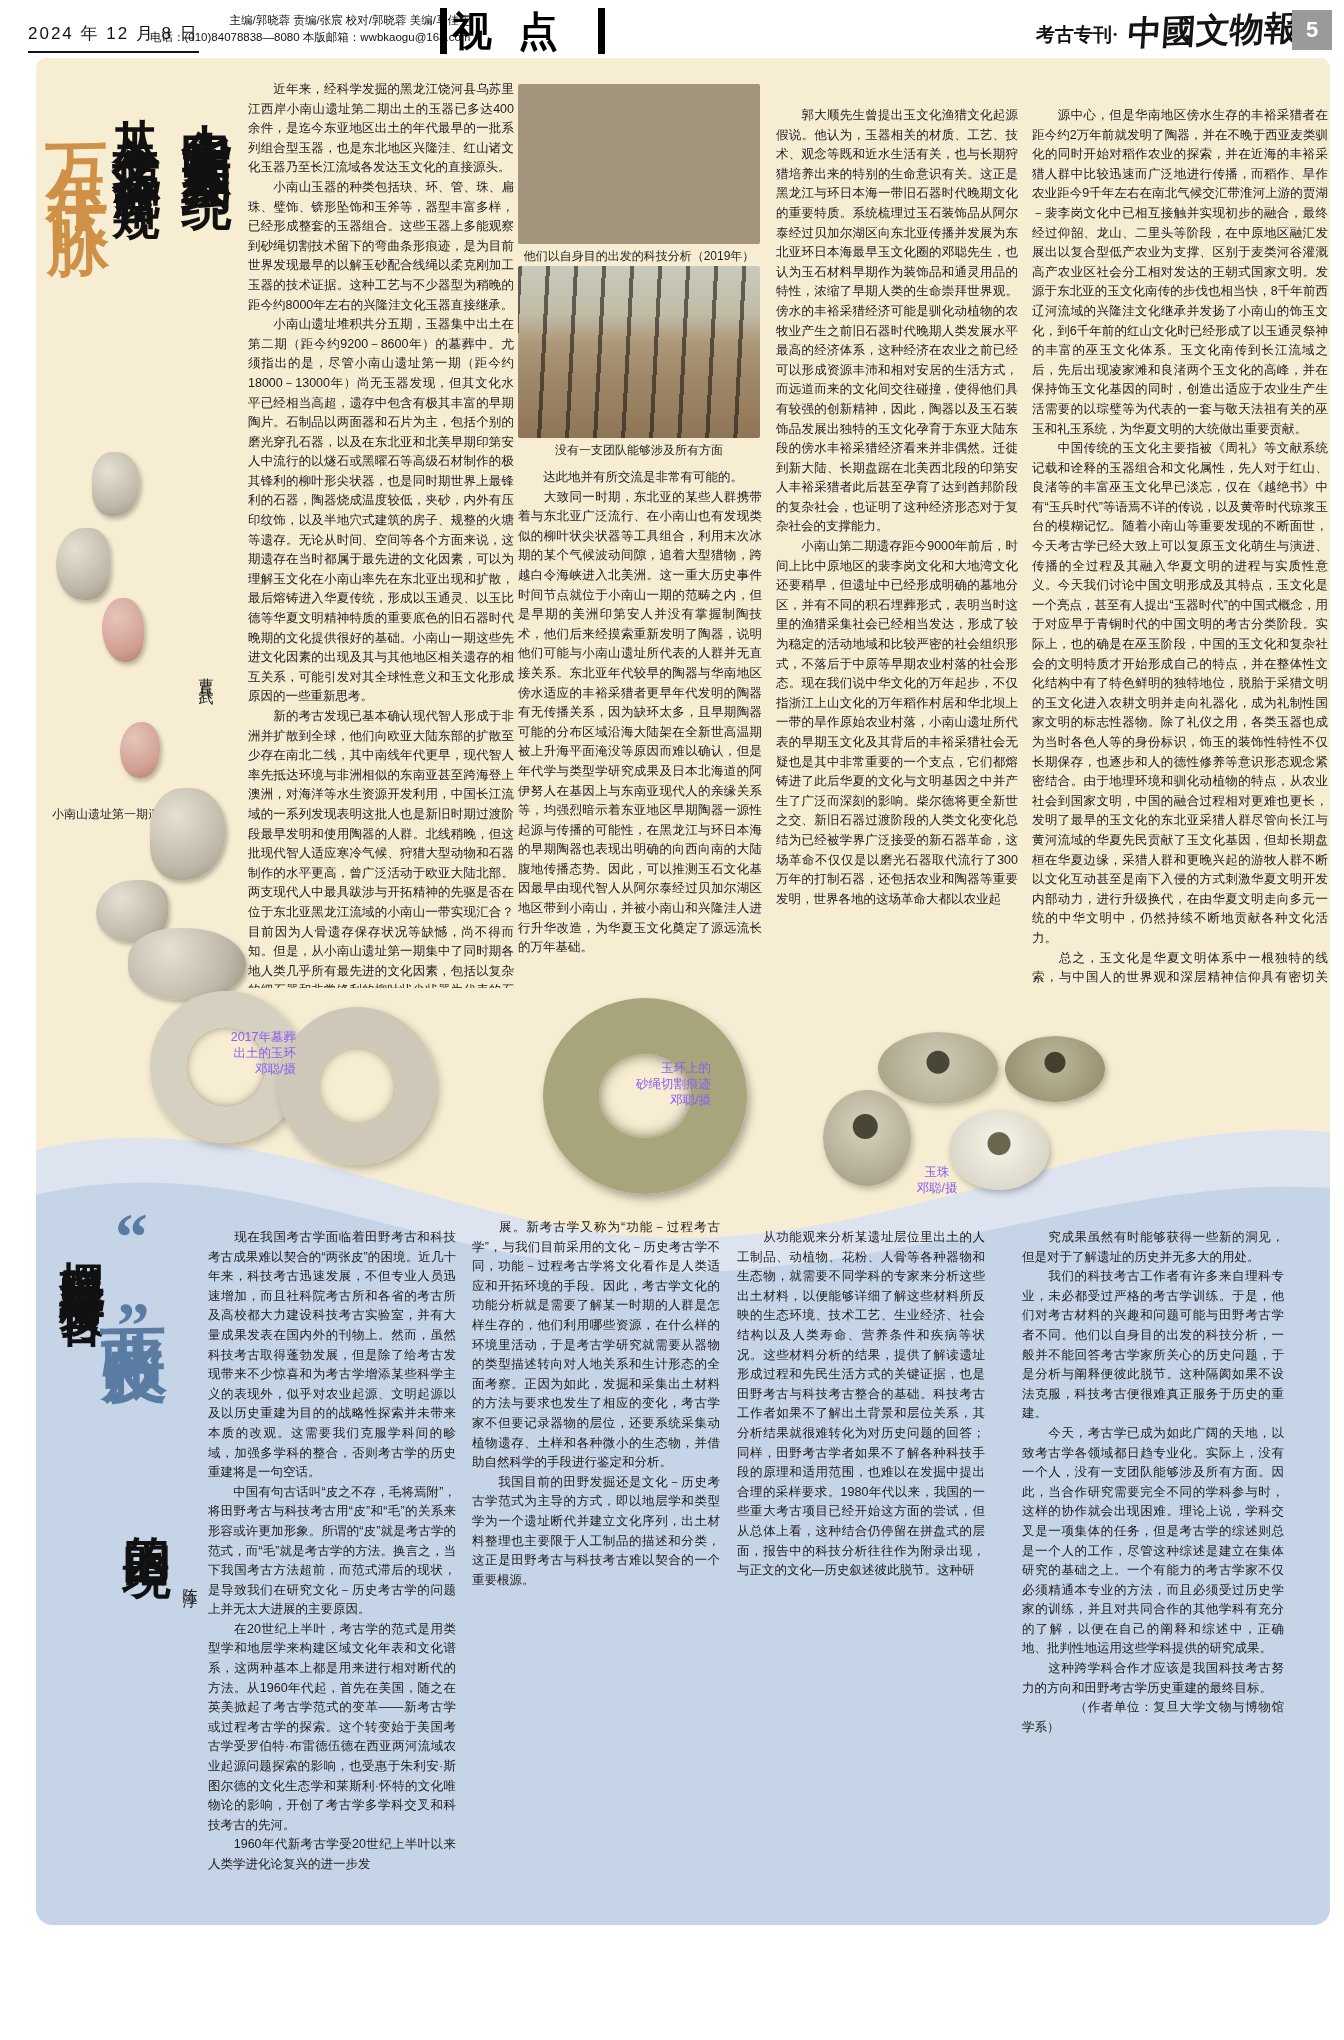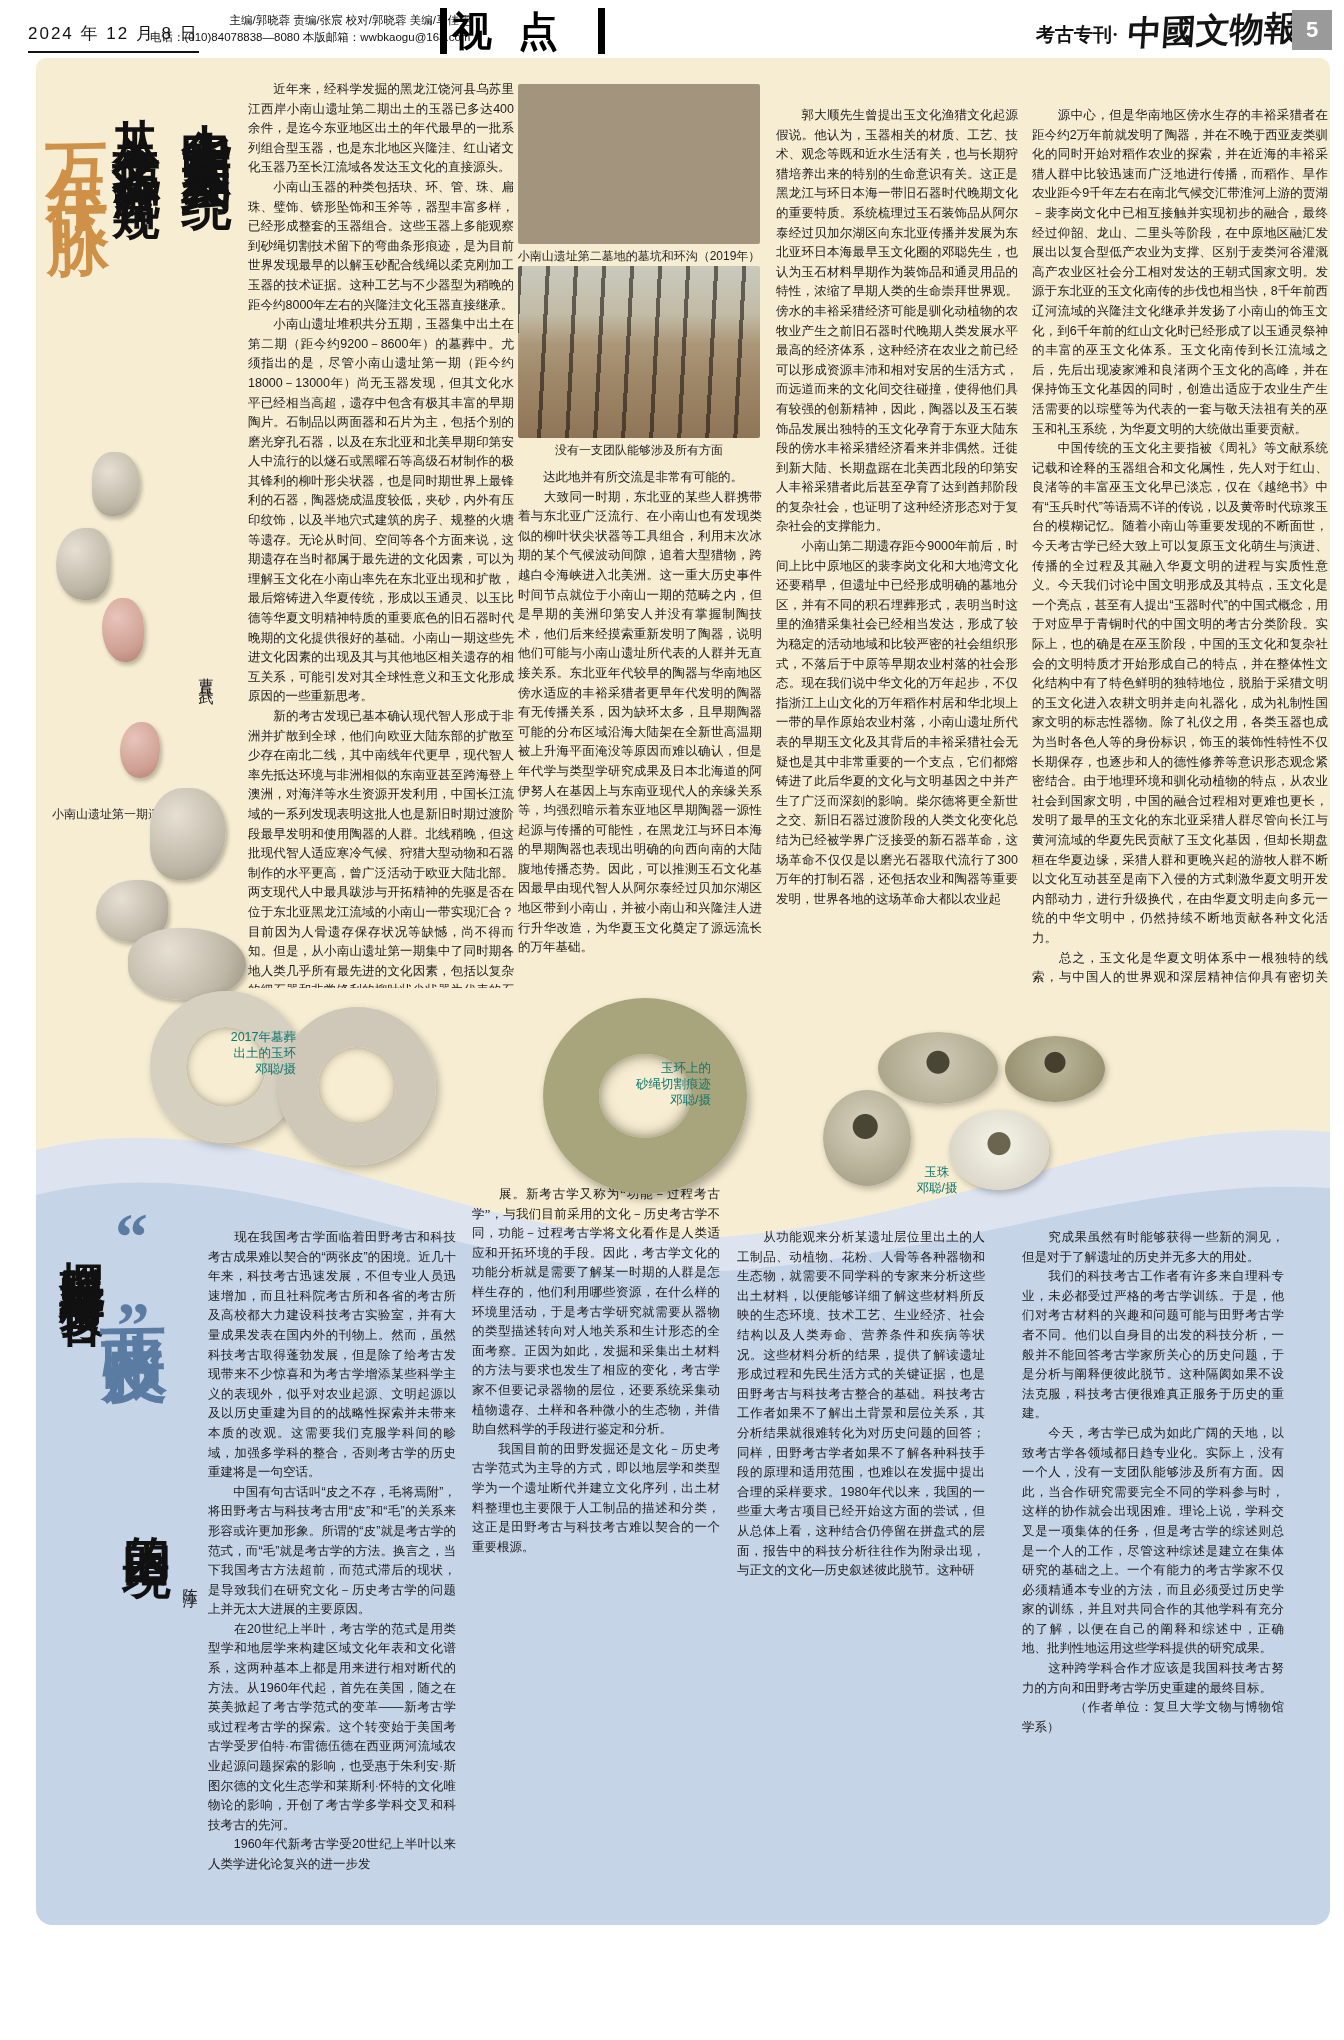--- a/index.html
+++ b/index.html
@@ -44,21 +44,21 @@
   .photo2{background:
      repeating-linear-gradient(93deg, rgba(30,24,18,.6) 0 4px, transparent 4px 28px),
      linear-gradient(180deg,#c9cabd 0%,#c2bba6 28%,#ac9879 45%,#a08a6a 62%,#8f7557 100%);}
   .cap{position:absolute;font-size:12px;color:#1d1d1d;text-align:center;font-weight:500;}
   
   .blob{position:absolute;background:radial-gradient(circle at 35% 30%,#e6e0d3,#beb7a7 65%,#9a9280);
         box-shadow:2px 3px 4px rgba(0,0,0,.25);}
   .blob.pink{background:radial-gradient(circle at 35% 30%,#e8c4ba,#cfa093 65%,#b07f72);}
   
   .ring{position:absolute;border-radius:50%;}
-  .label{position:absolute;font-size:12.5px;line-height:16px;color:#0f766e;white-space:pre-line;z-index:6;}
+  .label{position:absolute;font-size:12.5px;line-height:16px;color:#8b5cf6;white-space:pre-line;z-index:6;}
   
   .t2-black{left:56px;top:1226px;font-size:45px;letter-spacing:5px;line-height:52px;}
   .t2-accent{left:96px;top:1200px;font-size:66px;line-height:72px;letter-spacing:4px;color:#5a7ca3;
              font-weight:900;transform:rotate(-1deg);}
   .t2-rest{left:118px;top:1498px;font-size:48px;letter-spacing:6px;line-height:58px;}
   .by2{left:180px;top:1576px;font-size:15px;letter-spacing:4px;writing-mode:vertical-rl;position:absolute;color:#222;}
   .z5{z-index:5;}
 </style>
 </head>
 <body>
@@ -98,21 +98,21 @@
   <div class="blob" style="left:150px;top:788px;width:76px;height:92px;border-radius:48% 52% 60% 40%;"></div>
   <div class="blob" style="left:96px;top:880px;width:72px;height:62px;border-radius:60% 40% 48% 52%;"></div>
   <div class="blob" style="left:128px;top:928px;width:118px;height:72px;border-radius:45% 55% 52% 48%;"></div>
 
   <div class="tcol" style="left:248px;top:80px;width:266px;height:908px;">　　近年来，经科学发掘的黑龙江饶河县乌苏里江西岸小南山遗址第二期出土的玉器已多达400余件，是迄今东亚地区出土的年代最早的一批系列组合型玉器，也是东北地区兴隆洼、红山诸文化玉器乃至长江流域各发达玉文化的直接源头。
 　　小南山玉器的种类包括玦、环、管、珠、扁珠、璧饰、锛形坠饰和玉斧等，器型丰富多样，已经形成整套的玉器组合。这些玉器上多能观察到砂绳切割技术留下的弯曲条形痕迹，是为目前世界发现最早的以解玉砂配合线绳以柔克刚加工玉器的技术证据。这种工艺与不少器型为稍晚的距今约8000年左右的兴隆洼文化玉器直接继承。
 　　小南山遗址堆积共分五期，玉器集中出土在第二期（距今约9200－8600年）的墓葬中。尤须指出的是，尽管小南山遗址第一期（距今约18000－13000年）尚无玉器发现，但其文化水平已经相当高超，遗存中包含有极其丰富的早期陶片。石制品以两面器和石片为主，包括个别的磨光穿孔石器，以及在东北亚和北美早期印第安人中流行的以燧石或黑曜石等高级石材制作的极其锋利的柳叶形尖状器，也是同时期世界上最锋利的石器，陶器烧成温度较低，夹砂，内外有压印纹饰，以及半地穴式建筑的房子、规整的火塘等遗存。无论从时间、空间等各个方面来说，这期遗存在当时都属于最先进的文化因素，可以为理解玉文化在小南山率先在东北亚出现和扩散，最后熔铸进入华夏传统，形成以玉通灵、以玉比德等华夏文明精神特质的重要底色的旧石器时代晚期的文化提供很好的基础。小南山一期这些先进文化因素的出现及其与其他地区相关遗存的相互关系，可能引发对其全球性意义和玉文化形成原因的一些重新思考。
 　　新的考古发现已基本确认现代智人形成于非洲并扩散到全球，他们向欧亚大陆东部的扩散至少存在南北二线，其中南线年代更早，现代智人率先抵达环境与非洲相似的东南亚甚至跨海登上澳洲，对海洋等水生资源开发利用，中国长江流域的一系列发现表明这批人也是新旧时期过渡阶段最早发明和使用陶器的人群。北线稍晚，但这批现代智人适应寒冷气候、狩猎大型动物和石器制作的水平更高，曾广泛活动于欧亚大陆北部。两支现代人中最具跋涉与开拓精神的先驱是否在位于东北亚黑龙江流域的小南山一带实现汇合？目前因为人骨遗存保存状况等缺憾，尚不得而知。但是，从小南山遗址第一期集中了同时期各地人类几乎所有最先进的文化因素，包括以复杂的细石器和非常锋利的柳叶状尖状器为代表的石料辨识与石器制作技术、早期陶器的制作与使用、房屋建筑技术、火塘使用技术以及美石装饰文化等来看，南北两线现代人先后到</div>
 
   <div class="photo photo1" style="left:518px;top:84px;width:242px;height:160px;"></div>
-  <div class="cap" style="left:498px;top:248px;width:282px;">小南山遗址第二墓地的墓坑和环沟（2019年）</div>
+  <div class="cap" style="left:498px;top:248px;width:282px;">他们以自身目的出发的科技分析（2019年）</div>
   <div class="photo photo2" style="left:518px;top:266px;width:242px;height:172px;"></div>
   <div class="cap" style="left:518px;top:442px;width:242px;">没有一支团队能够涉及所有方面</div>
   <div class="tcol" style="left:518px;top:468px;width:244px;height:520px;">　　达此地并有所交流是非常有可能的。
 　　大致同一时期，东北亚的某些人群携带着与东北亚广泛流行、在小南山也有发现类似的柳叶状尖状器等工具组合，利用末次冰期的某个气候波动间隙，追着大型猎物，跨越白令海峡进入北美洲。这一重大历史事件时间节点就位于小南山一期的范畴之内，但是早期的美洲印第安人并没有掌握制陶技术，他们后来经摸索重新发明了陶器，说明他们可能与小南山遗址所代表的人群并无直接关系。东北亚年代较早的陶器与华南地区傍水适应的丰裕采猎者更早年代发明的陶器有无传播关系，因为缺环太多，且早期陶器可能的分布区域沿海大陆架在全新世高温期被上升海平面淹没等原因而难以确认，但是年代学与类型学研究成果及日本北海道的阿伊努人在基因上与东南亚现代人的亲缘关系等，均强烈暗示着东亚地区早期陶器一源性起源与传播的可能性，在黑龙江与环日本海的早期陶器也表现出明确的向西向南的大陆腹地传播态势。因此，可以推测玉石文化基因最早由现代智人从阿尔泰经过贝加尔湖区地区带到小南山，并被小南山和兴隆洼人进行升华改造，为华夏玉文化奠定了源远流长的万年基础。</div>
 
   <div class="tcol" style="left:776px;top:106px;width:242px;height:882px;">　　郭大顺先生曾提出玉文化渔猎文化起源假说。他认为，玉器相关的材质、工艺、技术、观念等既和近水生活有关，也与长期狩猎培养出来的特别的生命意识有关。这正是黑龙江与环日本海一带旧石器时代晚期文化的重要特质。系统梳理过玉石装饰品从阿尔泰经过贝加尔湖区向东北亚传播并发展为东北亚环日本海最早玉文化圈的邓聪先生，也认为玉石材料早期作为装饰品和通灵用品的特性，浓缩了早期人类的生命崇拜世界观。傍水的丰裕采猎经济可能是驯化动植物的农牧业产生之前旧石器时代晚期人类发展水平最高的经济体系，这种经济在农业之前已经可以形成资源丰沛和相对安居的生活方式，而远道而来的文化间交往碰撞，使得他们具有较强的创新精神，因此，陶器以及玉石装饰品发展出独特的玉文化孕育于东亚大陆东段的傍水丰裕采猎经济看来并非偶然。迁徙到新大陆、长期盘踞在北美西北段的印第安人丰裕采猎者此后甚至孕育了达到酋邦阶段的复杂社会，也证明了这种经济形态对于复杂社会的支撑能力。
 　　小南山第二期遗存距今9000年前后，时间上比中原地区的裴李岗文化和大地湾文化还要稍早，但遗址中已经形成明确的墓地分区，并有不同的积石埋葬形式，表明当时这里的渔猎采集社会已经相当发达，形成了较为稳定的活动地域和比较严密的社会组织形式，不落后于中原等早期农业村落的社会形态。现在我们说中华文化的万年起步，不仅指浙江上山文化的万年稻作村居和华北坝上一带的旱作原始农业村落，小南山遗址所代表的早期玉文化及其背后的丰裕采猎社会无疑也是其中非常重要的一个支点，它们都熔铸进了此后华夏的文化与文明基因之中并产生了广泛而深刻的影响。柴尔德将更全新世之交、新旧石器过渡阶段的人类文化变化总结为已经被学界广泛接受的新石器革命，这场革命不仅仅是以磨光石器取代流行了300万年的打制石器，还包括农业和陶器等重要发明，世界各地的这场革命大都以农业起</div>
   <div class="tcol" style="left:1032px;top:106px;width:296px;height:882px;">　　源中心，但是华南地区傍水生存的丰裕采猎者在距今约2万年前就发明了陶器，并在不晚于西亚麦类驯化的同时开始对稻作农业的探索，并在近海的丰裕采猎人群中比较迅速而广泛地进行传播，而稻作、旱作农业距今9千年左右在南北气候交汇带淮河上游的贾湖－裴李岗文化中已相互接触并实现初步的融合，最终经过仰韶、龙山、二里头等阶段，在中原地区融汇发展出以复合型低产农业为支撑、区别于麦类河谷灌溉高产农业区社会分工相对发达的王朝式国家文明。发源于东北亚的玉文化南传的步伐也相当快，8千年前西辽河流域的兴隆洼文化继承并发扬了小南山的饰玉文化，到6千年前的红山文化时已经形成了以玉通灵祭神的丰富的巫玉文化体系。玉文化南传到长江流域之后，先后出现凌家滩和良渚两个玉文化的高峰，并在保持饰玉文化基因的同时，创造出适应于农业生产生活需要的以琮璧等为代表的一套与敬天法祖有关的巫玉和礼玉系统，为华夏文明的大统做出重要贡献。
 　　中国传统的玉文化主要指被《周礼》等文献系统记载和诠释的玉器组合和文化属性，先人对于红山、良渚等的丰富巫玉文化早已淡忘，仅在《越绝书》中有“玉兵时代”等语焉不详的传说，以及黄帝时代琼浆玉台的模糊记忆。随着小南山等重要发现的不断面世，今天考古学已经大致上可以复原玉文化萌生与演进、传播的全过程及其融入华夏文明的进程与实质性意义。今天我们讨论中国文明形成及其特点，玉文化是一个亮点，甚至有人提出“玉器时代”的中国式概念，用于对应早于青铜时代的中国文明的考古分类阶段。实际上，也的确是在巫玉阶段，中国的玉文化和复杂社会的文明特质才开始形成自己的特点，并在整体性文化结构中有了特色鲜明的独特地位，脱胎于采猎文明的玉文化进入农耕文明并走向礼器化，成为礼制性国家文明的标志性器物。除了礼仪之用，各类玉器也成为当时各色人等的身份标识，饰玉的装饰性特性不仅长期保存，也逐步和人的德性修养等意识形态观念紧密结合。由于地理环境和驯化动植物的特点，从农业社会到国家文明，中国的融合过程相对更难也更长，发明了最早的玉文化的东北亚采猎人群尽管向长江与黄河流域的华夏先民贡献了玉文化基因，但却长期盘桓在华夏边缘，采猎人群和更晚兴起的游牧人群不断以文化互动甚至是南下入侵的方式刺激华夏文明开发内部动力，进行升级换代，在由华夏文明走向多元一统的中华文明中，仍然持续不断地贡献各种文化活力。
 　　总之，玉文化是华夏文明体系中一根独特的线索，与中国人的世界观和深层精神信仰具有密切关系，也与由多元走向一统的中华文明的形成与发展具有密切关系，考古发现正在揭开这些神秘的面纱。</div>
@@ -144,21 +144,21 @@
 
   <div class="vt t2-black">摆脱田野与科技考古</div>
   <div class="vt t2-accent">“两张皮”</div>
   <div class="vt t2-rest">的困境</div>
   <div class="by2">陈淳</div>
 
   <div class="tcol" style="left:208px;top:1228px;width:248px;height:692px;">　　现在我国考古学面临着田野考古和科技考古成果难以契合的“两张皮”的困境。近几十年来，科技考古迅速发展，不但专业人员迅速增加，而且社科院考古所和各省的考古所及高校都大力建设科技考古实验室，并有大量成果发表在国内外的刊物上。然而，虽然科技考古取得蓬勃发展，但是除了给考古发现带来不少惊喜和为考古学增添某些科学主义的表现外，似乎对农业起源、文明起源以及以历史重建为目的的战略性探索并未带来本质的改观。这需要我们克服学科间的畛域，加强多学科的整合，否则考古学的历史重建将是一句空话。
 　　中国有句古话叫“皮之不存，毛将焉附”，将田野考古与科技考古用“皮”和“毛”的关系来形容或许更加形象。所谓的“皮”就是考古学的范式，而“毛”就是考古学的方法。换言之，当下我国考古方法超前，而范式滞后的现状，是导致我们在研究文化－历史考古学的问题上并无太大进展的主要原因。
 　　在20世纪上半叶，考古学的范式是用类型学和地层学来构建区域文化年表和文化谱系，这两种基本上都是用来进行相对断代的方法。从1960年代起，首先在美国，随之在英美掀起了考古学范式的变革——新考古学或过程考古学的探索。这个转变始于美国考古学受罗伯特·布雷德伍德在西亚两河流域农业起源问题探索的影响，也受惠于朱利安·斯图尔德的文化生态学和莱斯利·怀特的文化唯物论的影响，开创了考古学多学科交叉和科技考古的先河。
 　　1960年代新考古学受20世纪上半叶以来人类学进化论复兴的进一步发</div>
-  <div class="tcol" style="left:472px;top:1185px;width:248px;height:692px;font-family:Liberation Serif, serif;">　　展。新考古学又称为“功能－过程考古学”，与我们目前采用的文化－历史考古学不同，功能－过程考古学将文化看作是人类适应和开拓环境的手段。因此，考古学文化的功能分析就是需要了解某一时期的人群是怎样生存的，他们利用哪些资源，在什么样的环境里活动，于是考古学研究就需要从器物的类型描述转向对人地关系和生计形态的全面考察。正因为如此，发掘和采集出土材料的方法与要求也发生了相应的变化，考古学家不但要记录器物的层位，还要系统采集动植物遗存、土样和各种微小的生态物，并借助自然科学的手段进行鉴定和分析。
+  <div class="tcol" style="left:472px;top:1218px;width:248px;height:692px;">　　展。新考古学又称为“功能－过程考古学”，与我们目前采用的文化－历史考古学不同，功能－过程考古学将文化看作是人类适应和开拓环境的手段。因此，考古学文化的功能分析就是需要了解某一时期的人群是怎样生存的，他们利用哪些资源，在什么样的环境里活动，于是考古学研究就需要从器物的类型描述转向对人地关系和生计形态的全面考察。正因为如此，发掘和采集出土材料的方法与要求也发生了相应的变化，考古学家不但要记录器物的层位，还要系统采集动植物遗存、土样和各种微小的生态物，并借助自然科学的手段进行鉴定和分析。
 　　我国目前的田野发掘还是文化－历史考古学范式为主导的方式，即以地层学和类型学为一个遗址断代并建立文化序列，出土材料整理也主要限于人工制品的描述和分类，这正是田野考古与科技考古难以契合的一个重要根源。</div>
   <div class="tcol" style="left:737px;top:1228px;width:248px;height:692px;">　　从功能观来分析某遗址层位里出土的人工制品、动植物、花粉、人骨等各种器物和生态物，就需要不同学科的专家来分析这些出土材料，以便能够详细了解这些材料所反映的生态环境、技术工艺、生业经济、社会结构以及人类寿命、营养条件和疾病等状况。这些材料分析的结果，提供了解读遗址形成过程和先民生活方式的关键证据，也是田野考古与科技考古整合的基础。科技考古工作者如果不了解出土背景和层位关系，其分析结果就很难转化为对历史问题的回答；同样，田野考古学者如果不了解各种科技手段的原理和适用范围，也难以在发掘中提出合理的采样要求。1980年代以来，我国的一些重大考古项目已经开始这方面的尝试，但从总体上看，这种结合仍停留在拼盘式的层面，报告中的科技分析往往作为附录出现，与正文的文化—历史叙述彼此脱节。这种研</div>
   <div class="tcol" style="left:1022px;top:1228px;width:262px;height:692px;">　　究成果虽然有时能够获得一些新的洞见，但是对于了解遗址的历史并无多大的用处。
 　　我们的科技考古工作者有许多来自理科专业，未必都受过严格的考古学训练。于是，他们对考古材料的兴趣和问题可能与田野考古学者不同。他们以自身目的出发的科技分析，一般并不能回答考古学家所关心的历史问题，于是分析与阐释便彼此脱节。这种隔阂如果不设法克服，科技考古便很难真正服务于历史的重建。
 　　今天，考古学已成为如此广阔的天地，以致考古学各领域都日趋专业化。实际上，没有一个人，没有一支团队能够涉及所有方面。因此，当合作研究需要完全不同的学科参与时，这样的协作就会出现困难。理论上说，学科交叉是一项集体的任务，但是考古学的综述则总是一个人的工作，尽管这种综述是建立在集体研究的基础之上。一个有能力的考古学家不仅必须精通本专业的方法，而且必须受过历史学家的训练，并且对共同合作的其他学科有充分的了解，以便在自己的阐释和综述中，正确地、批判性地运用这些学科提供的研究成果。
 　　这种跨学科合作才应该是我国科技考古努力的方向和田野考古学历史重建的最终目标。
 　　　　（作者单位：复旦大学文物与博物馆学系）</div>
 
 </div>
 

